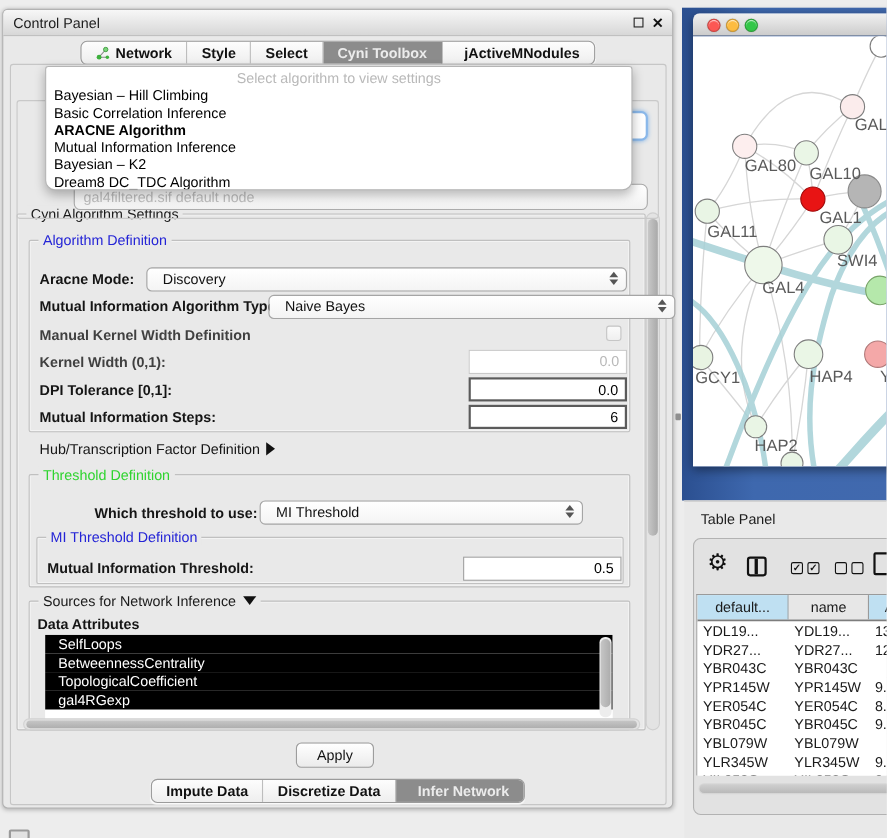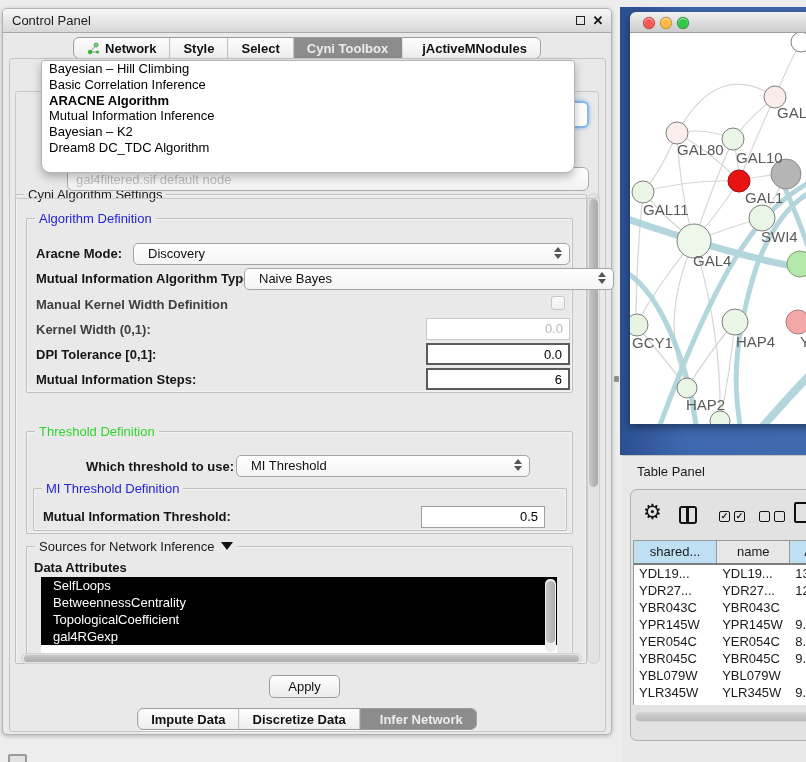--- a/index.html
+++ b/index.html
@@ -196,20 +196,21 @@
 
   <div class="cp-content"></div>
 
   <div class="behind-panel"></div>
   <div class="focus-combo-frag"></div>
   <div class="gal-combo">
     <span>gal4filtered.sif default node</span>
   </div>
 
   <div class="popup">
+    <div class="popup-placeholder">Select algorithm to view settings</div>
     <div class="popup-opt">Bayesian – Hill Climbing</div>
     <div class="popup-opt">Basic Correlation Inference</div>
     <div class="popup-opt bold">ARACNE Algorithm</div>
     <div class="popup-opt">Mutual Information Inference</div>
     <div class="popup-opt">Bayesian – K2</div>
     <div class="popup-opt">Dream8 DC_TDC Algorithm</div>
   </div>
 
   <div class="grp" style="left:12px; top:185px; width:572px; height:470px;">
     <span class="grp-title">Cyni Algorithm Settings</span>
@@ -239,37 +240,40 @@
   </div>
   <span class="lbl dis" style="left:33px; top:288px;">Manual Kernel Width Definition</span>
   <div class="chk" style="left:548px; top:287px;"></div>
   <span class="lbl dis" style="left:33px; top:313px;">Kernel Width (0,1):</span>
   <div class="tfield dis" style="left:423px; top:309px; width:144px;">0.0</div>
   <span class="lbl" style="left:33px; top:338px;">DPI Tolerance [0,1]:</span>
   <div class="tfield strong" style="left:423px; top:334px; width:144px;">0.0</div>
   <span class="lbl" style="left:33px; top:363px;">Mutual Information Steps:</span>
   <div class="tfield strong" style="left:423px; top:359px; width:144px;">6</div>
 
+  <span class="plain" style="left:33px; top:392px;">
+    <span>Hub/Transcription Factor Definition</span><i class="tri-right"></i>
+  </span>
 
   <div class="grp" style="left:23px; top:422px; width:547px; height:103px;">
     <span class="grp-title t-green">Threshold Definition</span>
   </div>
   <span class="lbl" style="left:83px; top:450px;">Which threshold to use:</span>
   <div class="combo" style="left:233px; top:446px; width:294px;">
     <span>MI Threshold</span>
     <span class="combo-arrows">
         <i class="arr-up"></i>
         <i class="arr-dn"></i>
       </span>
   </div>
   <div class="grp" style="left:30px; top:479px; width:534px; height:43px;">
     <span class="grp-title t-blue">MI Threshold Definition</span>
   </div>
   <span class="lbl" style="left:40px; top:500px;">Mutual Information Threshold:</span>
-  <div class="tfield norm" style="left:418px; top:497px; width:124px;">0.5</div>
+  <div class="tfield norm" style="left:418px; top:497px; width:144px;">0.5</div>
 
   <div class="grp" style="left:23px; top:537px; width:547px; height:118px;">
     <span class="grp-title"><span>Sources for Network Inference</span><i class="tri-down"></i></span>
   </div>
   <span class="lbl" style="left:31px; top:551px;">Data Attributes</span>
   <div class="attr-list">
     <div class="attr-item">SelfLoops</div>
     <div class="attr-item">BetweennessCentrality</div>
     <div class="attr-item">TopologicalCoefficient</div>
     <div class="attr-item">gal4RGexp</div>
@@ -386,21 +390,21 @@
       <span class="icon-gear">⚙</span>
       <span class="icon-cols"></span>
       <span class="cbx" style="left:88px;">✓</span>
       <span class="cbx" style="left:103px;">✓</span>
       <span class="cbx" style="left:128px;"></span>
       <span class="cbx" style="left:143px;"></span>
       <span class="icon-doc"></span>
     </div>
     <div class="tp-table">
       <div class="tp-head">
-        <div class="tp-hcell blue c1">shared...</div>
+        <div class="tp-hcell blue c1">default...</div>
         <div class="tp-hcell gray c2">name</div>
         <div class="tp-hcell blue c3">A</div>
       </div>
       <div class="tp-row">
           <div class="tp-cell c1">YDL19...</div>
           <div class="tp-cell c2">YDL19...</div>
           <div class="tp-cell c3">13</div>
         </div>
       <div class="tp-row">
           <div class="tp-cell c1">YDR27...</div>

